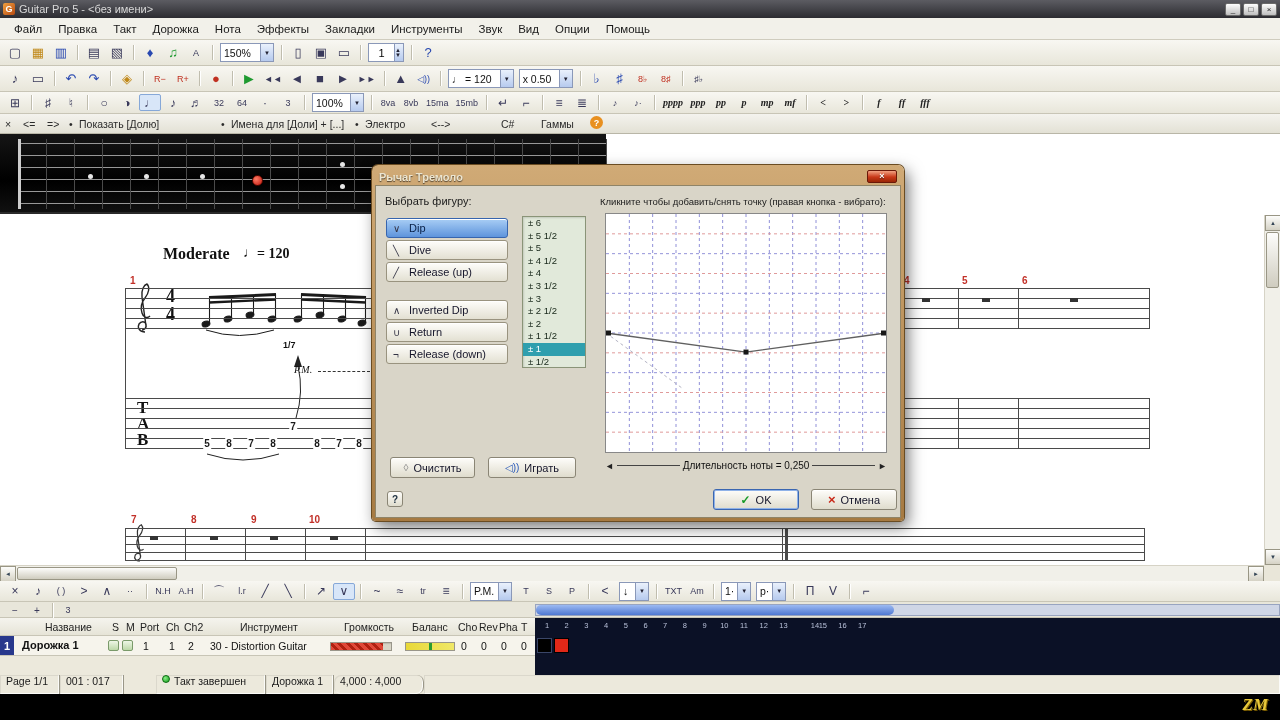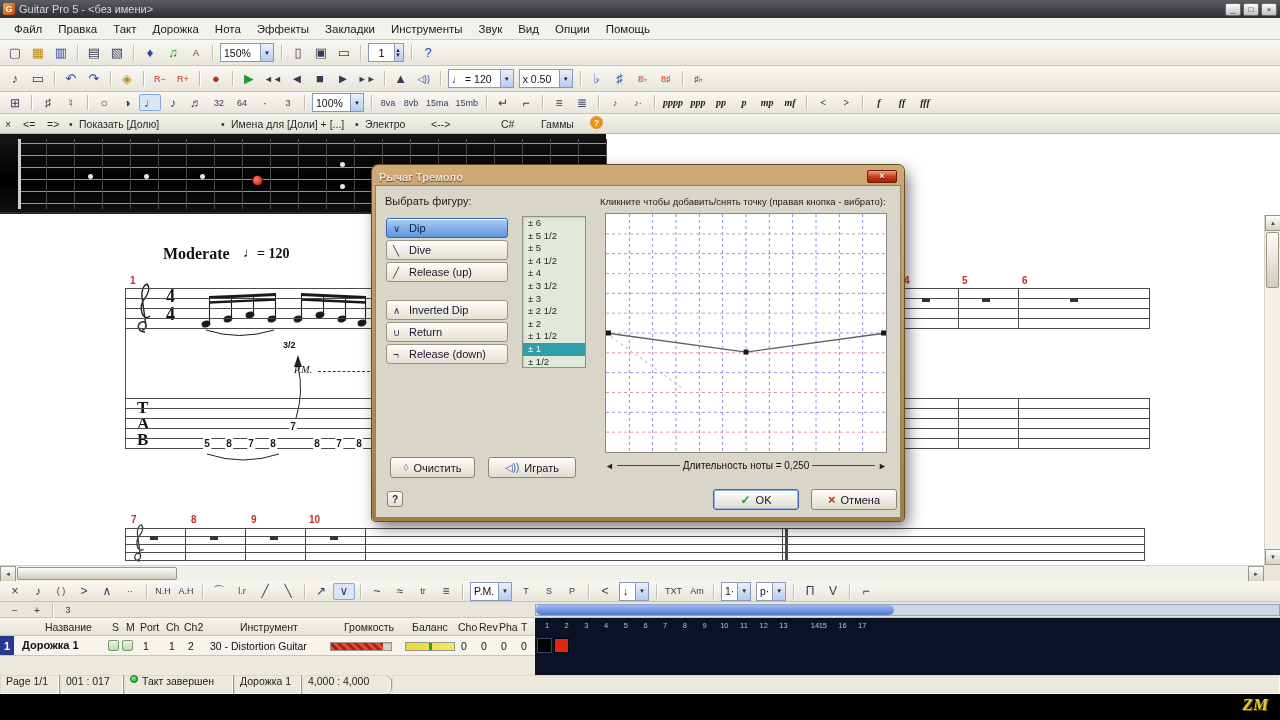--- a/index.html
+++ b/index.html
@@ -357,21 +357,21 @@
           <line x1="147.5" y1="35" x2="147.5" y2="11" stroke-width="1.1"></line>
           <line x1="167.5" y1="39" x2="167.5" y2="12" stroke-width="1.1"></line>
         <line x1="103" y1="10.5" x2="168" y2="13.5" stroke-width="3"></line>
           <line x1="103" y1="15.5" x2="168" y2="18.5" stroke-width="2.4"></line>
         <ellipse cx="100" cy="35" rx="4" ry="2.8" transform="rotate(-18 100 35)"></ellipse>
           <ellipse cx="122" cy="31" rx="4" ry="2.8" transform="rotate(-18 122 31)"></ellipse>
           <ellipse cx="144" cy="35" rx="4" ry="2.8" transform="rotate(-18 144 35)"></ellipse>
           <ellipse cx="164" cy="39" rx="4" ry="2.8" transform="rotate(-18 164 39)"></ellipse>
       </g>
     </svg>
-    <span class="bend-label">3/2</span>
+    <span class="bend-label">1/7</span>
     <svg style="position:absolute;left:288px;top:352px" width="20" height="68" viewBox="0 0 20 68">
       <path d="M8 66 Q16 40 10 14" fill="none" stroke="#222" stroke-width="1"></path>
       <polygon points="6,15 14,15 10,3" fill="#222"></polygon>
     </svg>
     <span class="pm-label">P.M.</span>
     <span class="pm-dashes"></span>
     <span class="tabclef" style="top:400px">T</span>
     <span class="tabclef" style="top:416px">A</span>
     <span class="tabclef" style="top:432px">B</span>
     <svg style="position:absolute;left:203px;top:452px" width="80" height="14" viewBox="0 0 80 14">
@@ -579,21 +579,21 @@
       <div class="tl-num" style="left: 327.2px;">17</div>
     </div>
 
   <div id="status">
       <div class="st-seg" style="width: 60px;">
         <span>Page 1/1</span>
       </div>
       <div class="st-seg" style="width: 64px;">
         <span>001 : 017</span>
       </div>
-      <div class="st-seg" style="width: 110px;">
+      <div class="st-seg" style="width: 110px; margin-left: 32px;">
         <span class="green-dot"></span>
         <span>Такт завершен</span>
       </div>
       <div class="st-seg" style="width: 68px;">
         <span>Дорожка 1</span>
       </div>
       <div class="st-seg" style="width: 90px; border-radius: 7px;">
         <span>4,000 : 4,000</span>
       </div>
       <div class="st-seg" style="flex: 1 1 0%; border-right: none;"></div>

